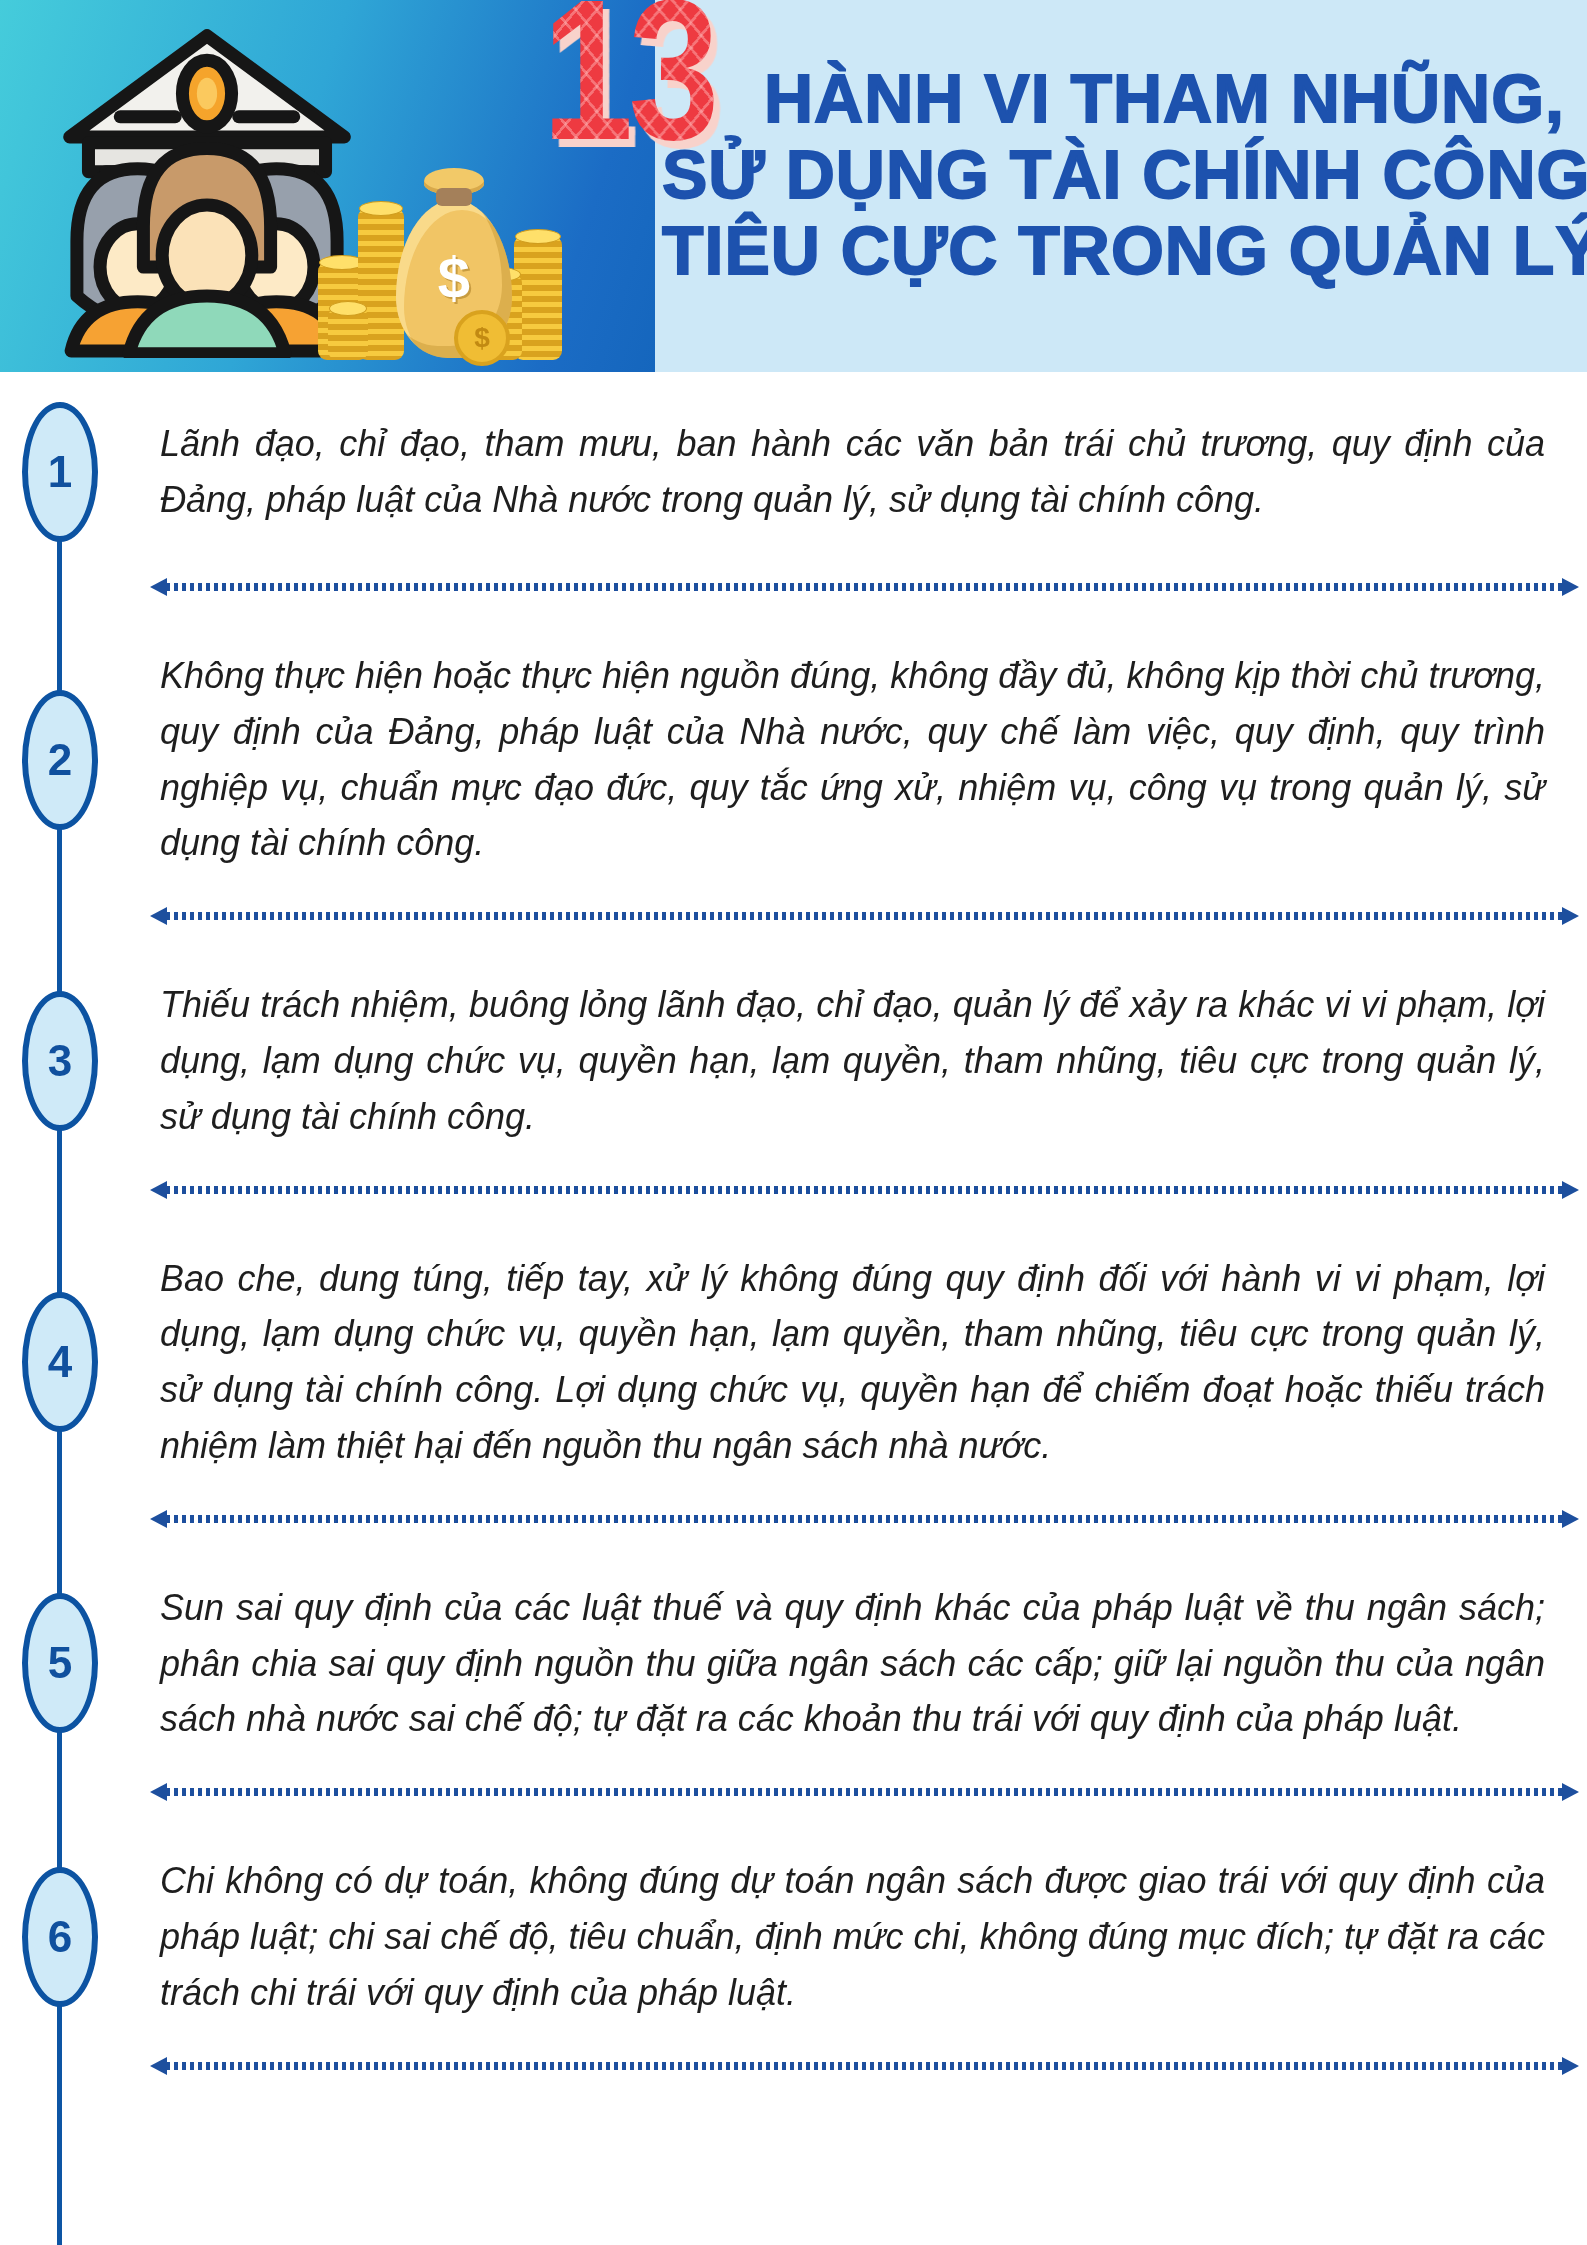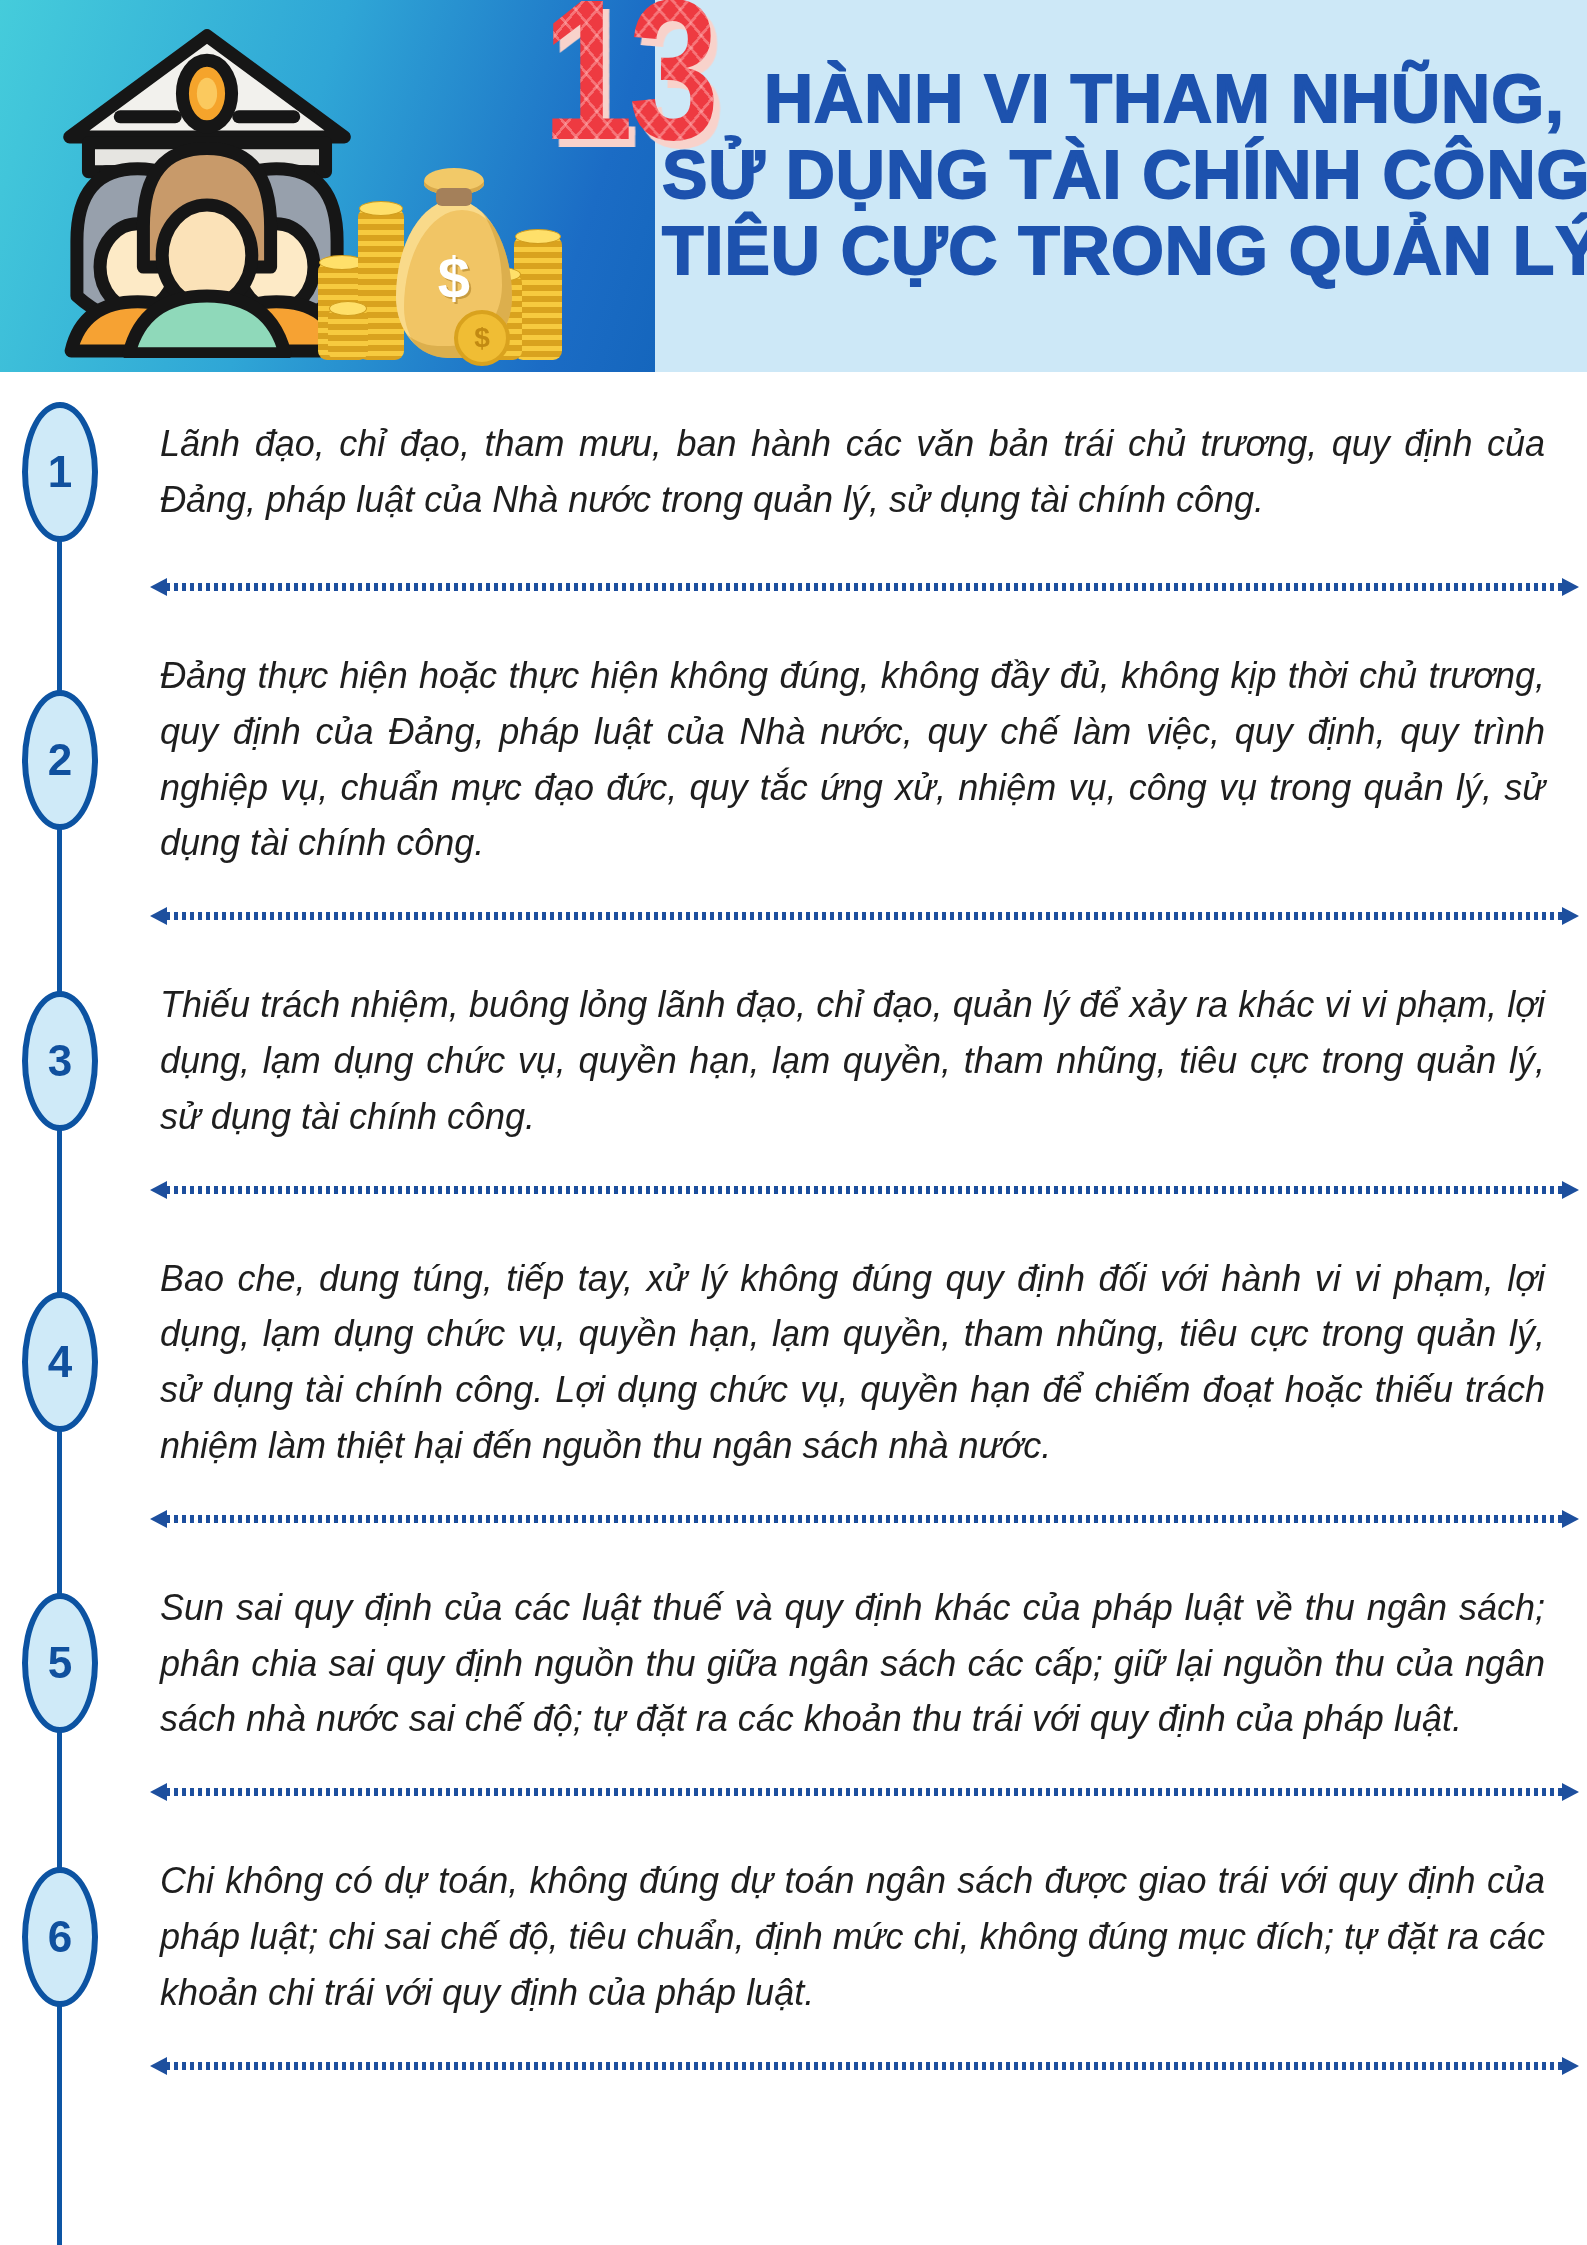--- a/index.html
+++ b/index.html
@@ -145,21 +145,21 @@
   <div class="separator">
     <div class="arrow-left"></div>
     <div class="dots"></div>
     <div class="arrow-right"></div>
   </div>
 
   <div class="item">
     <div class="item-marker">
       <div class="circle">2</div>
     </div>
-    <div class="item-text">Đảng thực hiện hoặc thực hiện không đúng, không đầy đủ, không kịp thời chủ trương, quy định của Đảng, pháp luật của Nhà nước, quy chế làm việc, quy định, quy trình nghiệp vụ, chuẩn mực đạo đức, quy tắc ứng xử, nhiệm vụ, công vụ trong quản lý, sử dụng tài chính công.</div>
+    <div class="item-text">Không thực hiện hoặc thực hiện nguồn đúng, không đầy đủ, không kịp thời chủ trương, quy định của Đảng, pháp luật của Nhà nước, quy chế làm việc, quy định, quy trình nghiệp vụ, chuẩn mực đạo đức, quy tắc ứng xử, nhiệm vụ, công vụ trong quản lý, sử dụng tài chính công.</div>
   </div>
   <div class="separator">
     <div class="arrow-left"></div>
     <div class="dots"></div>
     <div class="arrow-right"></div>
   </div>
 
   <div class="item">
     <div class="item-marker">
       <div class="circle">3</div>
@@ -193,20 +193,20 @@
   <div class="separator">
     <div class="arrow-left"></div>
     <div class="dots"></div>
     <div class="arrow-right"></div>
   </div>
 
   <div class="item">
     <div class="item-marker">
       <div class="circle">6</div>
     </div>
-    <div class="item-text">Chi không có dự toán, không đúng dự toán ngân sách được giao trái với quy định của pháp luật; chi sai chế độ, tiêu chuẩn, định mức chi, không đúng mục đích; tự đặt ra các khoản chi trái với quy định của pháp luật.</div>
+    <div class="item-text">Chi không có dự toán, không đúng dự toán ngân sách được giao trái với quy định của pháp luật; chi sai chế độ, tiêu chuẩn, định mức chi, không đúng mục đích; tự đặt ra các trách chi trái với quy định của pháp luật.</div>
   </div>
   <div class="separator">
     <div class="arrow-left"></div>
     <div class="dots"></div>
     <div class="arrow-right"></div>
   </div>
 </div>
 
 </body></html>

